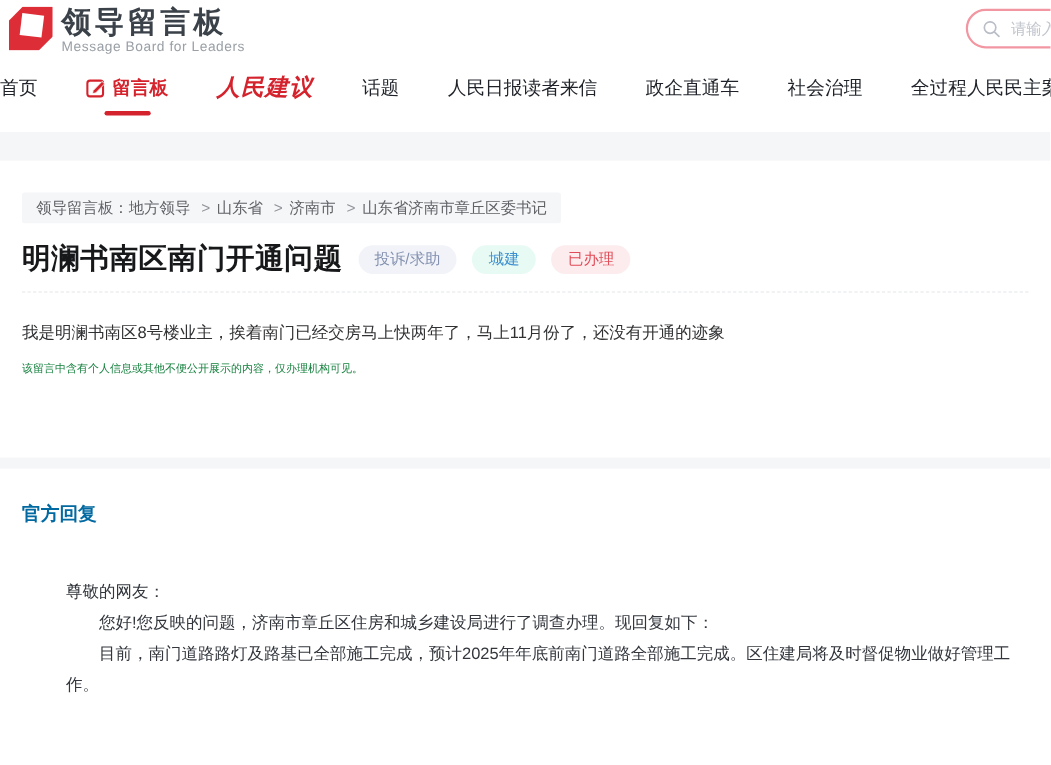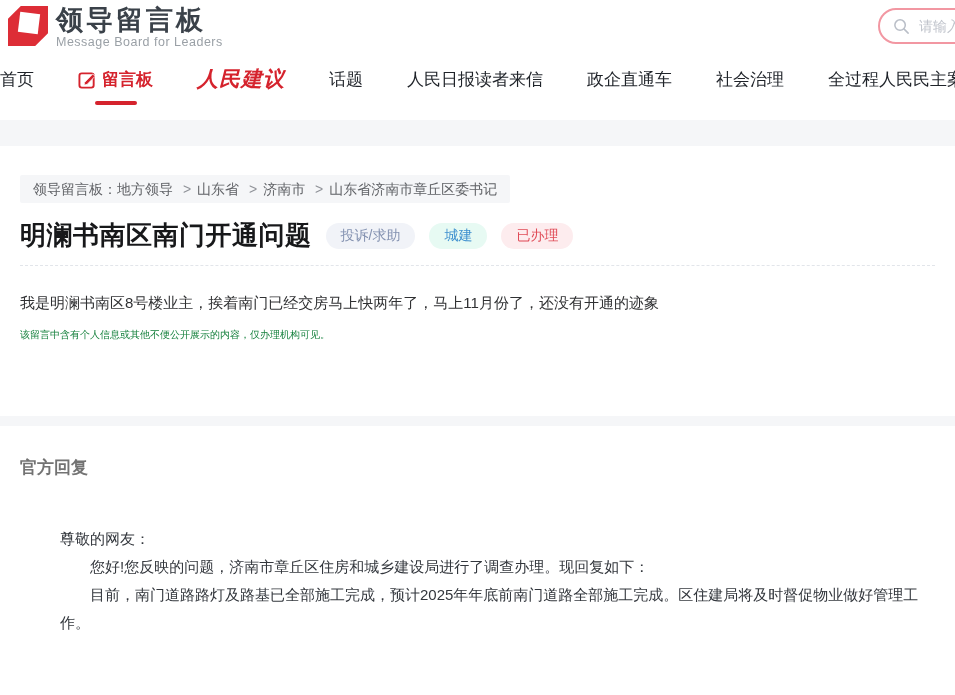--- a/index.html
+++ b/index.html
@@ -67,21 +67,21 @@
   .tag-gray { background: #f1f3f8; color: #8391b0; }
   .tag-teal { background: #e7faf3; color: #3f90cf; }
   .tag-red  { background: #fdecee; color: #e04c58; }
   .meta-row { display: flex; align-items: center; margin-top: 17px; font-size: 14px; color: #909399; gap: 28px; }
   .meta-user { font-weight: 700; color: #5f6368; font-size: 15px; }
   .dashed { border-bottom: 1px dashed #e2e5ea; margin-top: 12px; }
   .msg-body { margin-top: 25px; font-size: 15px; color: #303133; line-height: 1.6; }
   .msg-note { margin-top: 13px; font-size: 10px; color: #15803d; margin-bottom: 74px; }
   
   .reply-section { padding: 0 20px; }
-  .reply-heading { margin-top: 30px; font-size: 17px; font-weight: 700; color: #737373; }
+  .reply-heading { margin-top: 30px; font-size: 17px; font-weight: 700; color: #0369a1; }
   .reply-item { margin-top: 46px; }
   .reply-head { display: flex; align-items: flex-start; gap: 9px; margin-left: 4px; }
   .avatar {
     width: 38px; height: 38px; border-radius: 50%; background: #fdeeec;
     display: flex; align-items: center; justify-content: center; flex: none;
   }
   .reply-author { font-size: 15px; font-weight: 700; color: #303133; margin-top: 2px; }
   .reply-time { font-size: 13.5px; color: #9aa0a8; margin-top: 5px; }
   .reply-body { margin: 22px 0 0 40px; font-size: 15px; color: #33373d; line-height: 28px; }
   .reply-body p.indent { text-indent: 2em; }

